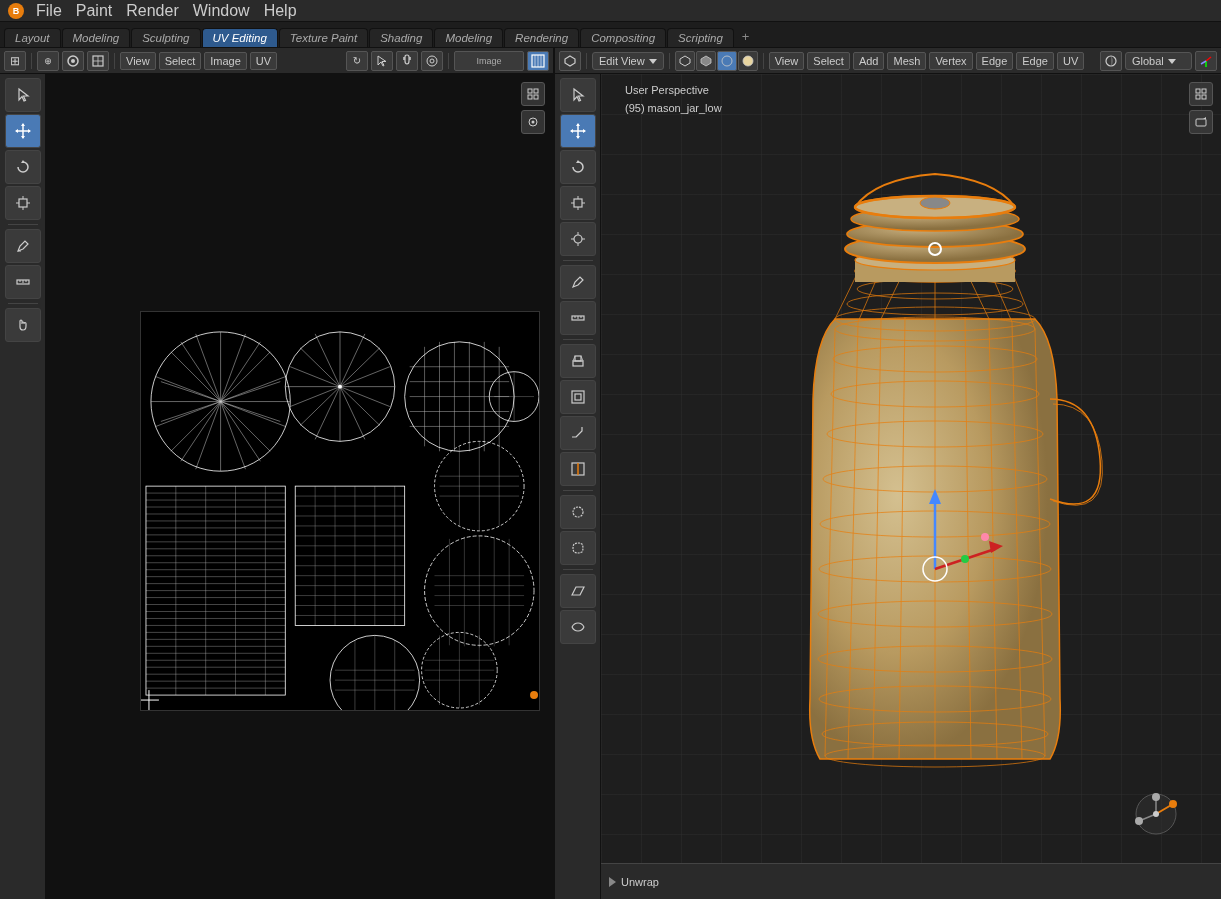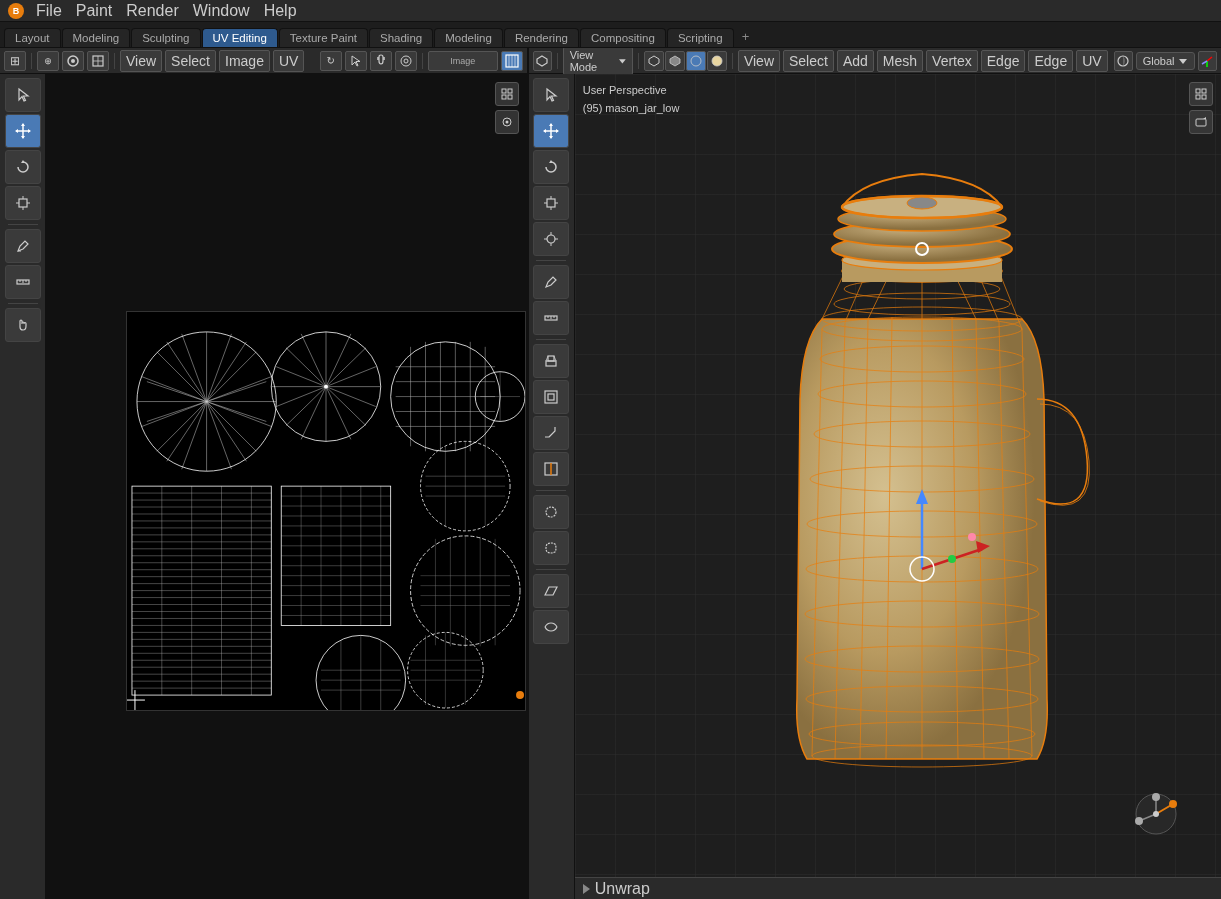--- a/index.html
+++ b/index.html
@@ -60,20 +60,21 @@
     }
     .ws-tab {
       padding: 3px 10px;
       font-size: 11.5px;
       color: #aaa;
       cursor: pointer;
       border-radius: 4px 4px 0 0;
       background: #252525;
       border: 1px solid #111;
       border-bottom: none;
+      font-style: italic;
     }
     .ws-tab.active {
       background: #2e5a8e;
       color: #fff;
     }
     .ws-tab-add {
       padding: 3px 7px;
       font-size: 13px;
       color: #888;
       cursor: pointer;
@@ -108,21 +109,21 @@
       height: 26px;
       background: #2a2a2a;
       display: flex;
       align-items: center;
       padding: 0 4px;
       gap: 3px;
       border-bottom: 1px solid #111;
     }
     .hdr-btn {
       padding: 2px 5px;
-      font-size: 14px;
+      font-size: 11px;
       color: #ccc;
       background: #3a3a3a;
       border: 1px solid #555;
       border-radius: 2px;
       cursor: pointer;
     }
     .hdr-sep { width: 1px; height: 16px; background: #444; margin: 0 2px; }
     .hdr-icon-btn {
       width: 22px; height: 20px;
       display: flex; align-items: center; justify-content: center;
@@ -233,21 +234,21 @@
       background-image:
         linear-gradient(rgba(80,80,80,0.15) 1px, transparent 1px),
         linear-gradient(90deg, rgba(80,80,80,0.15) 1px, transparent 1px);
       background-size: 40px 40px;
     }
 
     
     .viewport-info {
       position: absolute;
       top: 8px;
-      left: 8px;
+      left: 24px;
       font-size: 11px;
       color: #ccc;
       line-height: 1.6;
       pointer-events: none;
     }
 
     
     .viewport-nav {
       position: absolute;
       top: 8px;
@@ -315,27 +316,27 @@
       width: 100%;
       height: 100%;
     }
 
     
     .unwrap-label {
       position: absolute;
       bottom: 0;
       left: 0;
       right: 0;
-      height: 22px;
+      height: 36px;
       background: #2a2a2a;
       border-top: 1px solid #444;
       display: flex;
       align-items: center;
       padding: 0 8px;
-      font-size: 16px;
+      font-size: 11px;
       color: #ccc;
     }
     .unwrap-triangle {
       width: 0; height: 0;
       border-top: 5px solid transparent;
       border-bottom: 5px solid transparent;
       border-left: 7px solid #888;
       margin-right: 5px;
     }
 
@@ -706,21 +707,21 @@
       <div id="viewport-header">
 
         <div class="hdr-icon-btn">
           <svg width="14" height="14" viewBox="0 0 14 14">
               <path d="M7 2 L12 5 L12 9 L7 12 L2 9 L2 5 Z" fill="none" stroke="#ccc" stroke-width="1.2"></path>
             </svg>
         </div>
         <div class="hdr-sep"></div>
 
         <div class="mode-select">
-          <span>View Mode</span>
+          <span>Edit View</span>
           <svg width="8" height="8" viewBox="0 0 8 8">
               <polygon points="0,2 8,2 4,7" fill="#ccc"></polygon>
             </svg>
         </div>
         <div class="hdr-sep"></div>
 
         <div class="shading-btns">
           <div class="shade-btn">
             <svg width="12" height="12" viewBox="0 0 12 12">
                 <path d="M6 1 L11 4 L11 8 L6 11 L1 8 L1 4 Z" fill="none" stroke="#ccc" stroke-width="1"></path>

